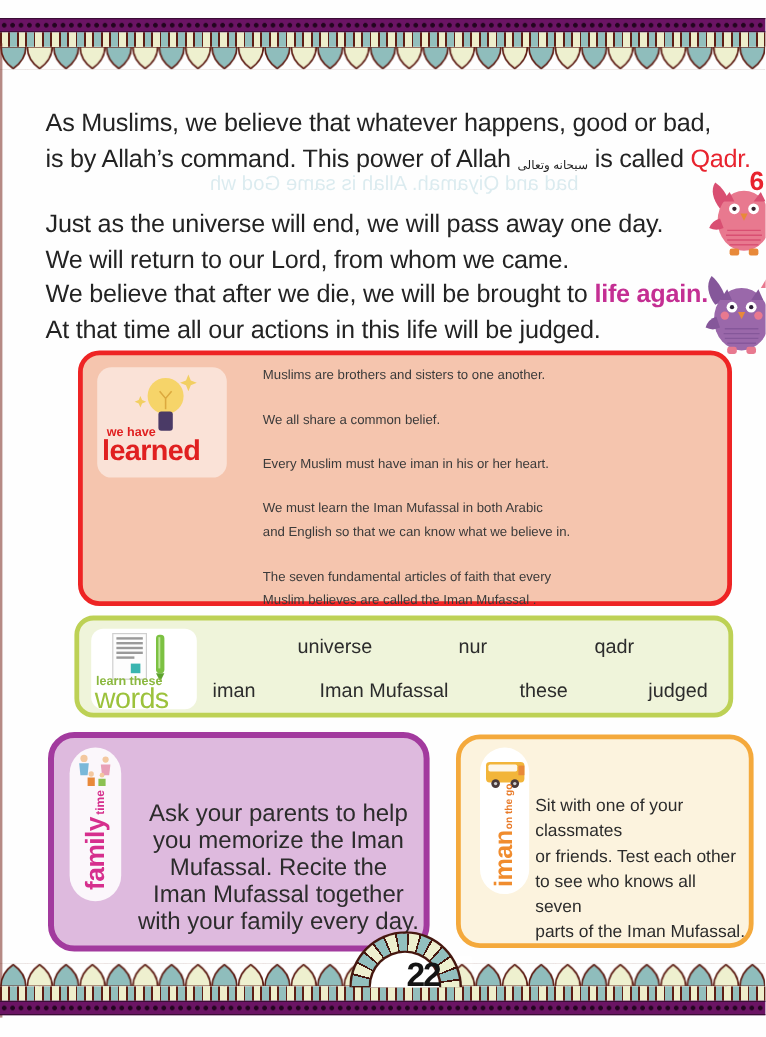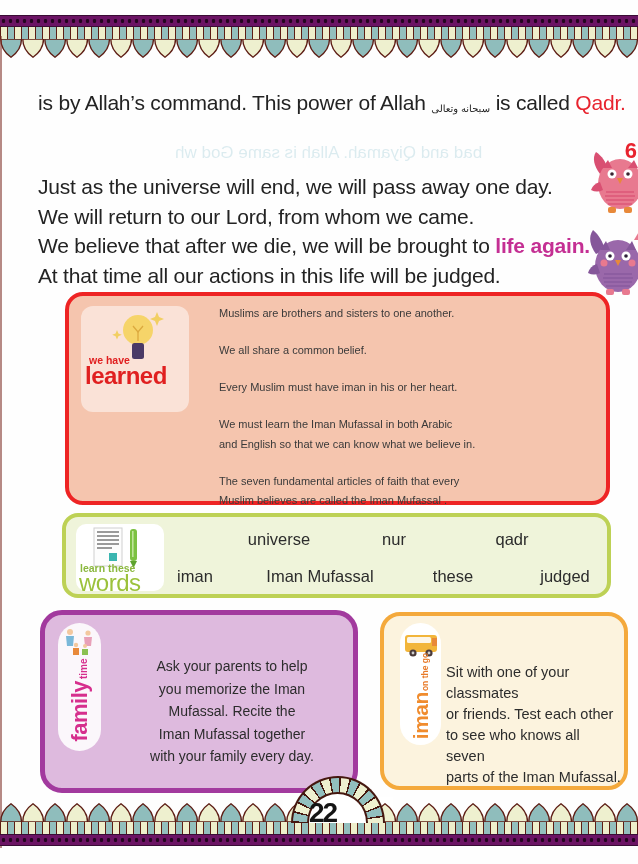--- a/index.html
+++ b/index.html
@@ -44,21 +44,21 @@
   .ghost-teal{color:#2e8fa8;opacity:.16;}
   .ghost-brown{color:#b05a30;opacity:.17;}
   .ghost-green{color:#7da83e;opacity:.15;}
 
   
   .learned-box{
     left:65px;top:292px;width:545px;height:213px;box-sizing:border-box;
     background:#f5c5ae;border:4px solid #ee2424;border-radius:18px;
   }
   .learned-badge{
-    left:12px;top:10px;width:108px;height:106px;
+    left:12px;top:10px;width:108px;height:92px;
     background:rgba(255,255,255,0.5);border-radius:12px;text-align:center;
   }
   .learned-badge .small{position:absolute;left:8px;top:48px;font-size:10.5px;font-weight:bold;color:#e02020;}
   .learned-badge .big{position:absolute;left:4px;top:56px;font-size:24px;font-weight:bold;color:#e02020;letter-spacing:-0.5px;}
   .bulb-icon{position:absolute;left:24px;top:2px;}
   .learned-items{left:150px;top:8px;width:380px;font-size:11px;line-height:19.5px;color:#3a3a3a;}
   .learned-items .item{margin-bottom:17.5px;white-space:pre-line;}
 
   
   .words-box{
@@ -81,21 +81,21 @@
     background:#debade;border:5px solid #a23a9e;border-radius:22px;
   }
   .family-tab{
     left:13px;top:8px;width:43px;height:128px;
     background:rgba(255,255,255,0.88);border-radius:22px;
   }
   .vlabel{position:absolute;left:50%;top:60%;transform:translate(-50%,-50%) rotate(-90deg);white-space:nowrap;}
   .family-tab .big{font-size:22px;font-weight:bold;color:#d62f8d;letter-spacing:-0.5px;}
   .family-tab .small{font-size:10px;font-weight:bold;color:#d62f8d;margin-left:2px;}
   .family-icon{position:absolute;left:6px;top:5px;}
-  .family-text{left:68px;top:40px;width:238px;text-align:center;font-size:14px;line-height:22.5px;color:#2c2c2c;}
+  .family-text{left:68px;top:52px;width:238px;text-align:center;font-size:20px;line-height:22.5px;color:#2c2c2c;}
 
   
   .iman-box{
     left:380px;top:612px;width:248px;height:178px;box-sizing:border-box;
     background:#fcf3de;border:4px solid #f4a93c;border-radius:20px;
   }
   .iman-tab{
     left:16px;top:7px;width:41px;height:122px;
     background:#ffffff;border-radius:21px;
   }
@@ -110,21 +110,21 @@
     left:291px;top:776px;width:94px;height:47px;box-sizing:border-box;
     border:2.5px solid #45170f;border-bottom:none;
     border-radius:94px 94px 0 0;
     background:repeating-conic-gradient(from -90deg at 50% 100%,
       #45170f 0deg 2.2deg,#92bfbe 2.2deg 13.1deg,
       #45170f 13.1deg 15.3deg,#eef0cf 15.3deg 26.2deg);
   }
   .arch-inner{
     position:absolute;left:14px;top:14px;width:61px;height:31px;box-sizing:border-box;
     background:#ffffff;border:2.5px solid #45170f;border-bottom:none;
-    border-radius:61px 61px 0 0;text-align:left;
+    border-radius:61px 61px 0 0;text-align:right;
   }
   .page-num{position:absolute;left:0;right:0;top:3px;font-size:28px;font-weight:bold;color:#141414;letter-spacing:-2px;}
 
   .owl{overflow:visible;}
 </style>
 </head>
 <body>
 
 <div class="abs border-top">
   <div class="band-purple"></div>
@@ -144,20 +144,21 @@
 
 <div class="abs ghost ghost-teal" style="left:175px;top:143px;font-size:17px;">bad and Qiyamah. Allah is same God wh</div>
 <div class="abs ghost ghost-brown" style="left:80px;top:320px;font-size:13.5px;">ever, unlike angels, humans were made of light</div>
 <div class="abs ghost ghost-brown" style="left:80px;top:352px;font-size:13.5px;">r job is to serve and worship</div>
 <div class="abs ghost ghost-brown" style="left:80px;top:388px;font-size:13.5px;">e angels have special jobs. Angel Jibril's job is to bring</div>
 <div class="abs ghost ghost-brown" style="left:150px;top:420px;font-size:13.5px;">h's messages to the prophets and messengers</div>
 <div class="abs ghost ghost-green" style="left:220px;top:536px;font-size:14px;">h's books guide people to iman and goodness</div>
 <div class="abs ghost ghost-teal" style="left:440px;top:748px;font-size:14px;">e universe will end</div>
 
 <div class="abs para para1">
+  <div><span>As Muslims, we believe that whatever happens, good or bad,</span></div>
   <div><span>is by Allah’s command. This power of Allah </span><span class="honorific">سبحانه وتعالى</span><span> is called </span><span class="hl-red">Qadr.</span></div>
 </div>
 
 <div class="abs unit-num">6.</div>
 
 <div class="abs para para2">
   <div><span>Just as the universe will end, we will pass away one day.</span></div>
   <div><span>We will return to our Lord, from whom we came.</span></div>
   <div><span>We believe that after we die, we will be brought to </span><span class="hl-magenta">life again.</span></div>
   <div><span>At that time all our actions in this life will be judged.</span></div>

